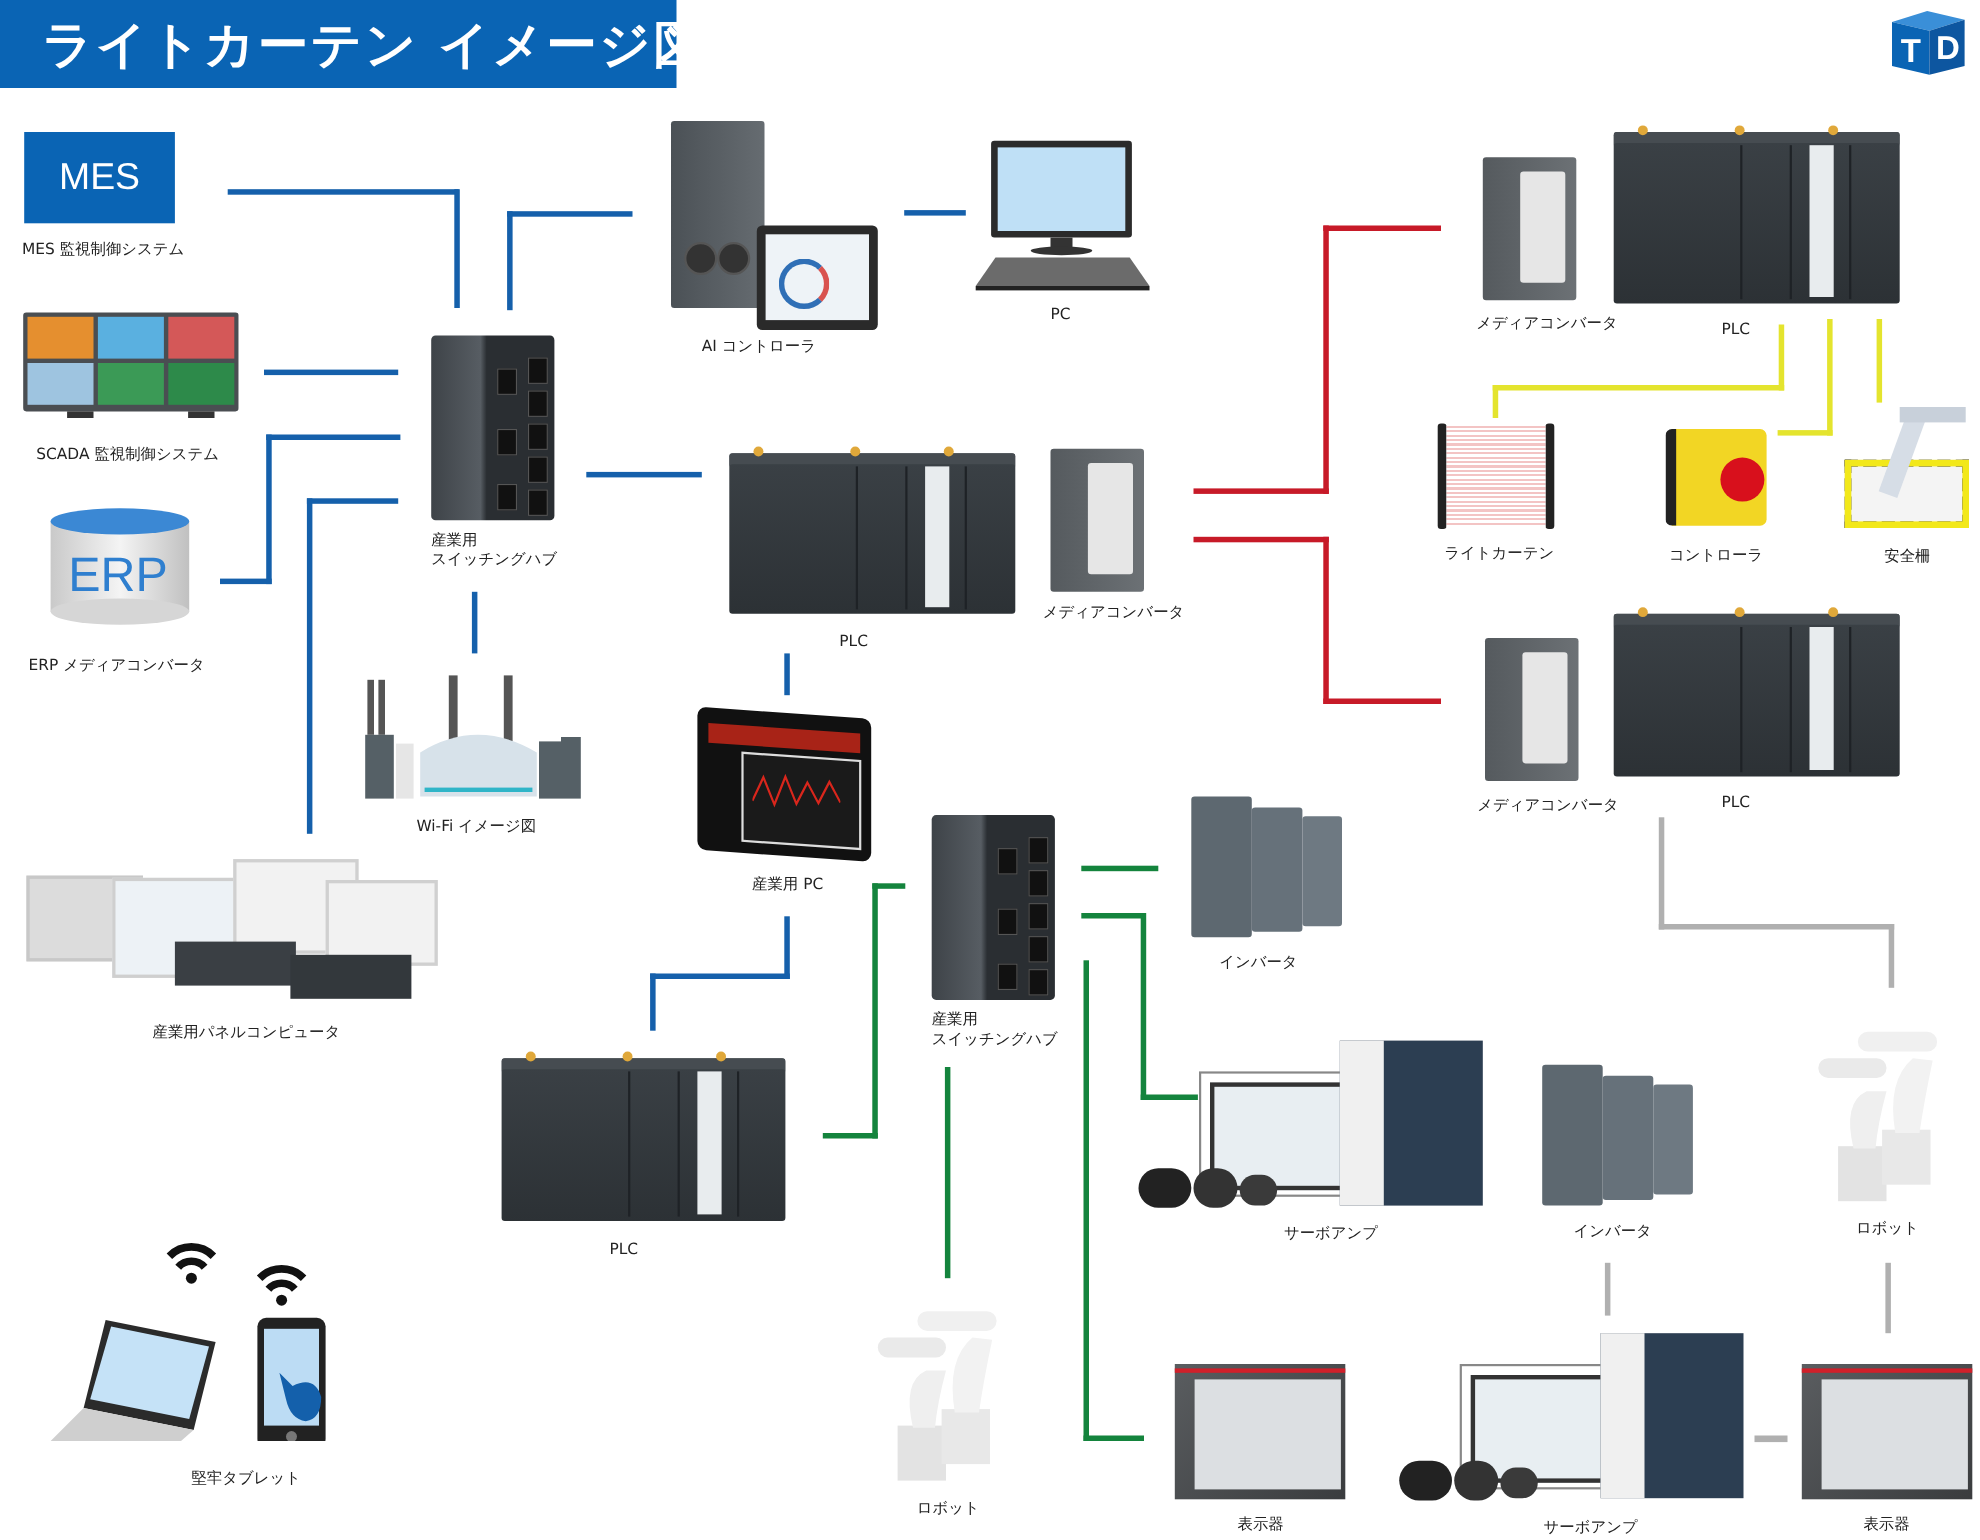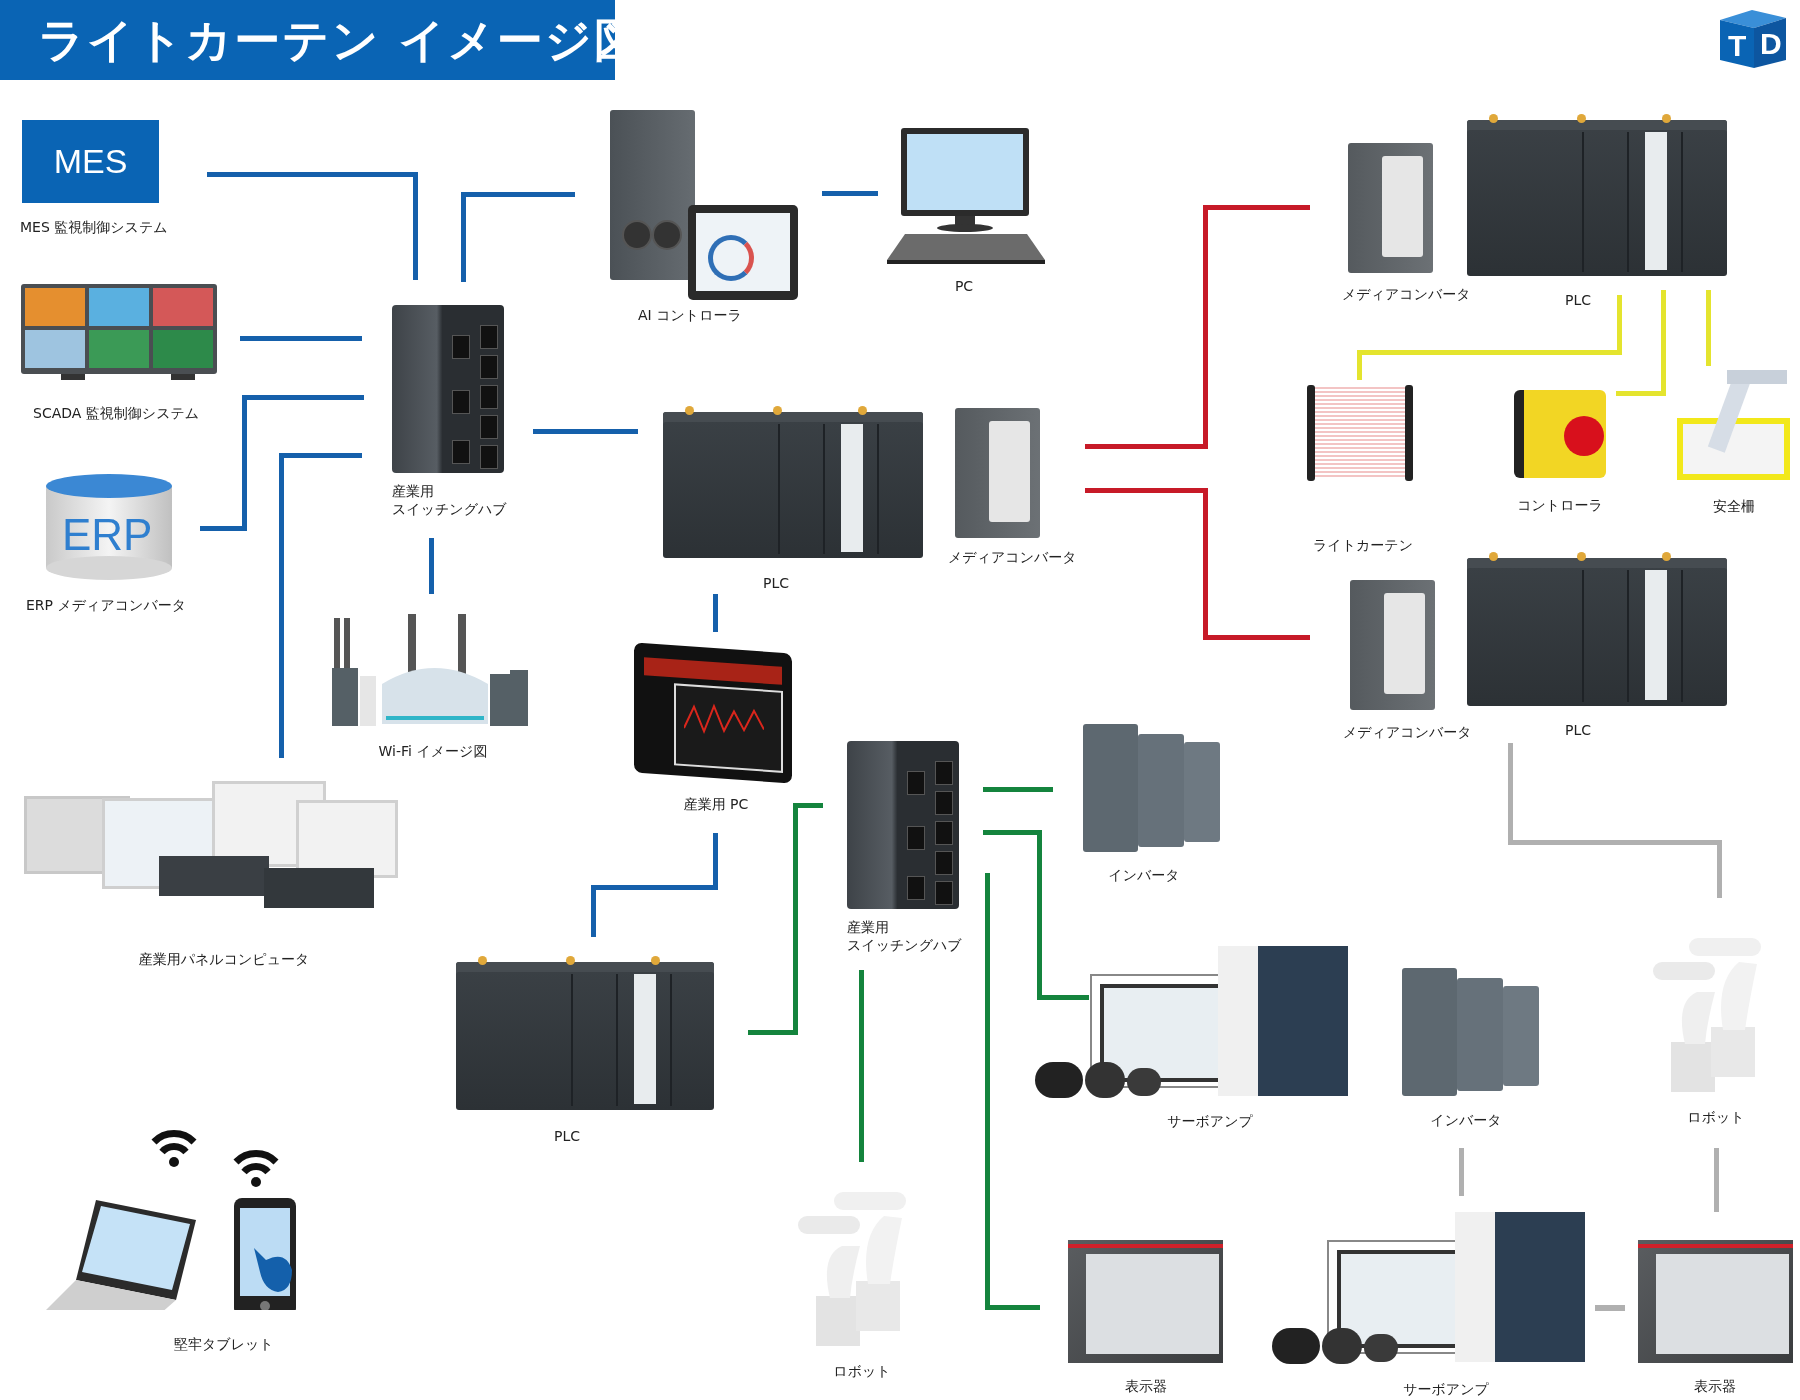--- a/index.html
+++ b/index.html
@@ -115,21 +115,21 @@
       <rect x="132" y="6" width="60" height="38" fill="#d45858"></rect>
     <rect x="4" y="48" width="60" height="38" fill="#9ec4e0"></rect>
       <rect x="68" y="48" width="60" height="38" fill="#3b9a56"></rect>
       <rect x="132" y="48" width="60" height="38" fill="#2d8a4a"></rect>
     <rect x="40" y="92" width="24" height="6" fill="#333"></rect>
       <rect x="150" y="92" width="24" height="6" fill="#333"></rect>
   </svg>
 </div>
 <div class="label" style="left:33px;top:404px;">SCADA 監視制御システム</div>
 
-<div class="dev" style="left:44px;top:472px;width:130px;height:110px;">
+<div class="dev" style="left:44px;top:460px;width:130px;height:110px;">
   <svg width="130" height="110" viewBox="0 0 130 110">
     <defs>
         <linearGradient id="cyl" x1="0" x2="1">
           <stop offset="0" stop-color="#c9c9c9"></stop>
           <stop offset="0.5" stop-color="#f4f4f4"></stop>
           <stop offset="1" stop-color="#c0c0c0"></stop>
         </linearGradient>
       </defs>
     <rect x="2" y="14" width="126" height="82" fill="url(#cyl)"></rect>
     <ellipse cx="65" cy="96" rx="63" ry="12" fill="#d6d6d6"></ellipse>
@@ -217,21 +217,21 @@
 <div class="label center" style="left:716px;top:795px;">産業用 PC</div>
 
 <div class="dev" style="left:24px;top:776px;width:370px;height:135px;">
   <div style="position:absolute;left:0;top:20px;width:100px;height:72px;background:#dcdcdc;border:3px solid #c8c8c8;"></div>
   <div style="position:absolute;left:78px;top:22px;width:115px;height:85px;background:#edf2f6;border:3px solid #cfcfcf;"></div>
   <div style="position:absolute;left:188px;top:5px;width:108px;height:80px;background:#f2f2f2;border:3px solid #d0d0d0;"></div>
   <div style="position:absolute;left:272px;top:24px;width:96px;height:72px;background:#f2f2f2;border:3px solid #d0d0d0;"></div>
   <div style="position:absolute;left:135px;top:80px;width:110px;height:40px;background:#3a3f44;"></div>
   <div style="position:absolute;left:240px;top:92px;width:110px;height:40px;background:#33383c;"></div>
 </div>
-<div class="label center" style="left:224px;top:930px;margin-top:20px;">産業用パネルコンピュータ</div>
+<div class="label center" style="left:224px;top:930px;">産業用パネルコンピュータ</div>
 
 <div class="dev" style="left:46px;top:1110px;width:330px;height:200px;">
   <svg width="330" height="200" viewBox="0 0 330 200">
     <g>
         <path d="M108 32 a28 28 0 0 1 40 0" stroke="#111" stroke-width="7" fill="none"></path>
         <path d="M116 42 a16 16 0 0 1 24 0" stroke="#111" stroke-width="7" fill="none"></path>
         <circle cx="128" cy="52" r="5" fill="#111"></circle>
       </g>
     <g>
         <path d="M190 52 a28 28 0 0 1 40 0" stroke="#111" stroke-width="7" fill="none"></path>
@@ -323,21 +323,21 @@
     <div class="white" style="left:178px;width:22px;"></div>
     <div class="mod" style="left:214px;"></div>
 </div>
 <div class="label center" style="left:1578px;top:291px;">PLC</div>
 
 <div class="dev" style="left:1307px;top:385px;width:106px;height:96px;">
   <div style="position:absolute;left:0;top:0;width:8px;height:96px;background:#222;border-radius:3px;"></div>
   <div style="position:absolute;left:98px;top:0;width:8px;height:96px;background:#222;border-radius:3px;"></div>
   <div style="position:absolute;left:8px;top:2px;width:90px;height:92px;background:repeating-linear-gradient(180deg,#f3c4c4 0 2px,#fff 2px 4px);"></div>
 </div>
-<div class="label center" style="left:1363px;top:494px;margin-top:42px;">ライトカーテン</div>
+<div class="label center" style="left:1363px;top:494px;">ライトカーテン</div>
 
 <div class="dev" style="left:1514px;top:390px;width:92px;height:90px;">
   <div style="position:absolute;left:0;top:0;width:82px;height:88px;background:#f2d624;border-left:10px solid #222;border-radius:6px;"></div>
   <div style="position:absolute;left:50px;top:26px;width:40px;height:40px;border-radius:50%;background:#d8101c;"></div>
 </div>
 <div class="label center" style="left:1560px;top:496px;">コントローラ</div>
 
 <div class="dev" style="left:1677px;top:370px;width:113px;height:112px;">
   <div style="position:absolute;left:0;top:48px;width:113px;height:62px;border:6px dashed #111;background:#f4f4f4;box-sizing:border-box;outline:6px solid #f2e81a;outline-offset:-6px;"></div>
   <div style="position:absolute;left:44px;top:2px;width:18px;height:80px;background:#d6dde6;transform:rotate(20deg);"></div>

